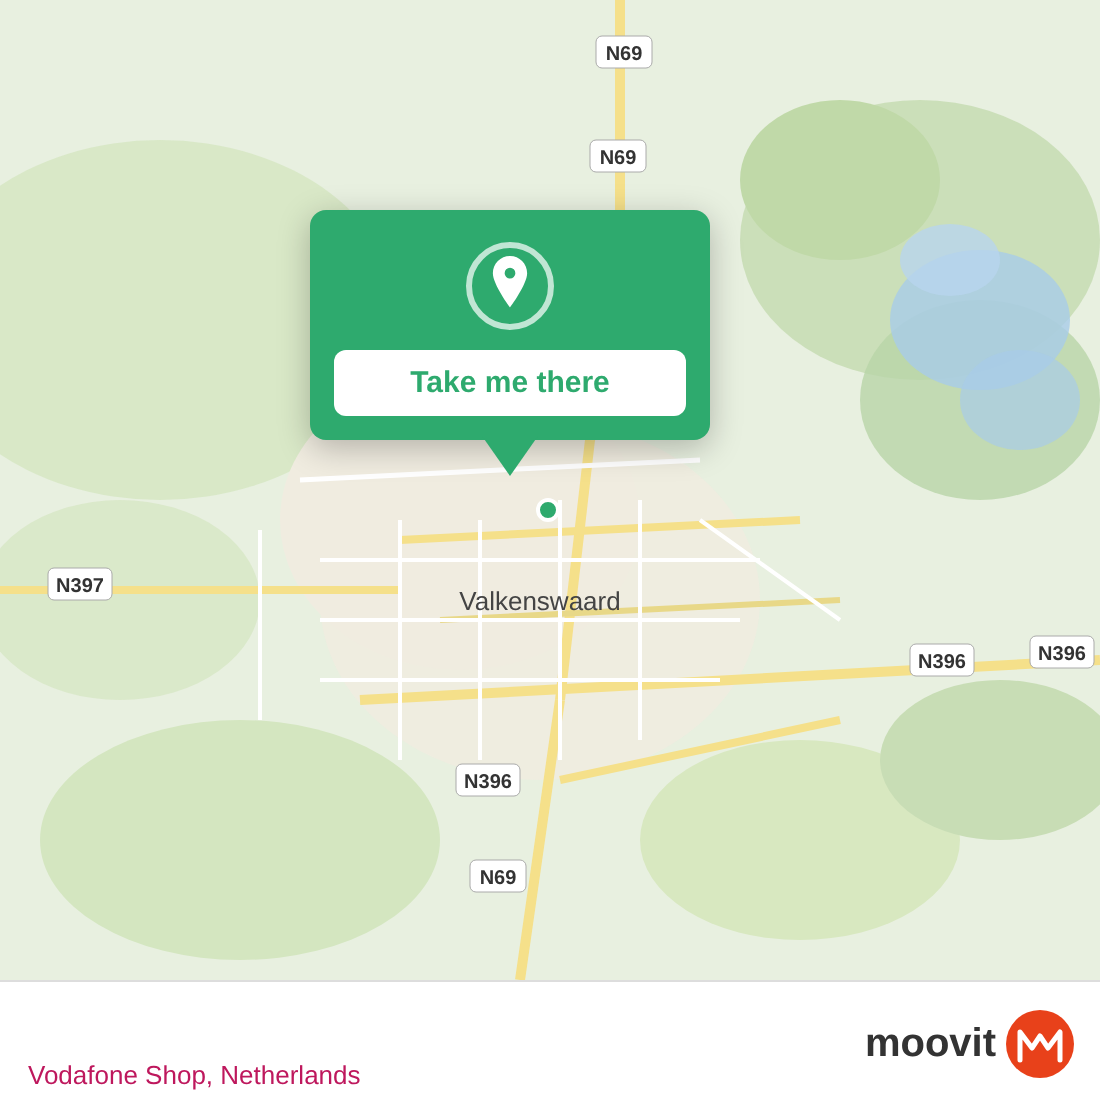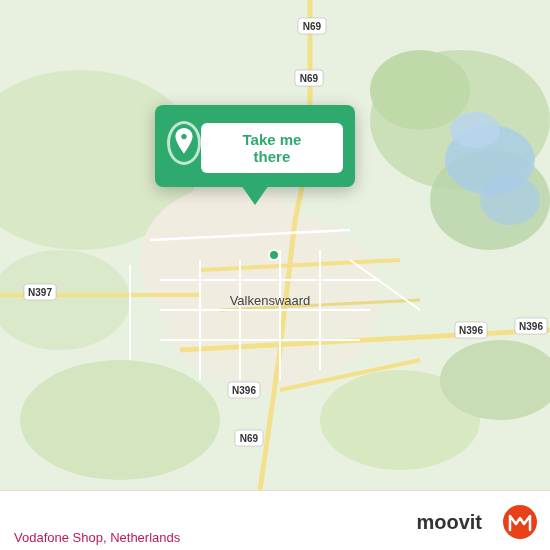--- a/index.html
+++ b/index.html
@@ -29,21 +29,21 @@
 
     
     #popup {
       position: absolute;
       top: 105px;
       left: 155px;
       width: 200px;
       background: #2eaa6e;
       border-radius: 8px;
       display: flex;
-      flex-direction: row;
+      flex-direction: column;
       align-items: center;
       padding: 16px 12px 12px 12px;
       box-shadow: 0 4px 16px rgba(0,0,0,0.25);
       z-index: 10;
     }
 
     #popup::after {
       content: '';
       position: absolute;
       bottom: -18px;
@@ -90,21 +90,20 @@
       padding: 0 14px;
       position: relative;
     }
 
     #bottom-logo {
       position: absolute;
       right: 12px;
       bottom: 10px;
       display: flex;
       align-items: center;
-      gap: 16px;
     }
 
     #moovit-text {
       font-size: 20px;
       font-weight: bold;
       color: #333;
     }
 
     #moovit-logo-icon {
       width: 36px;

